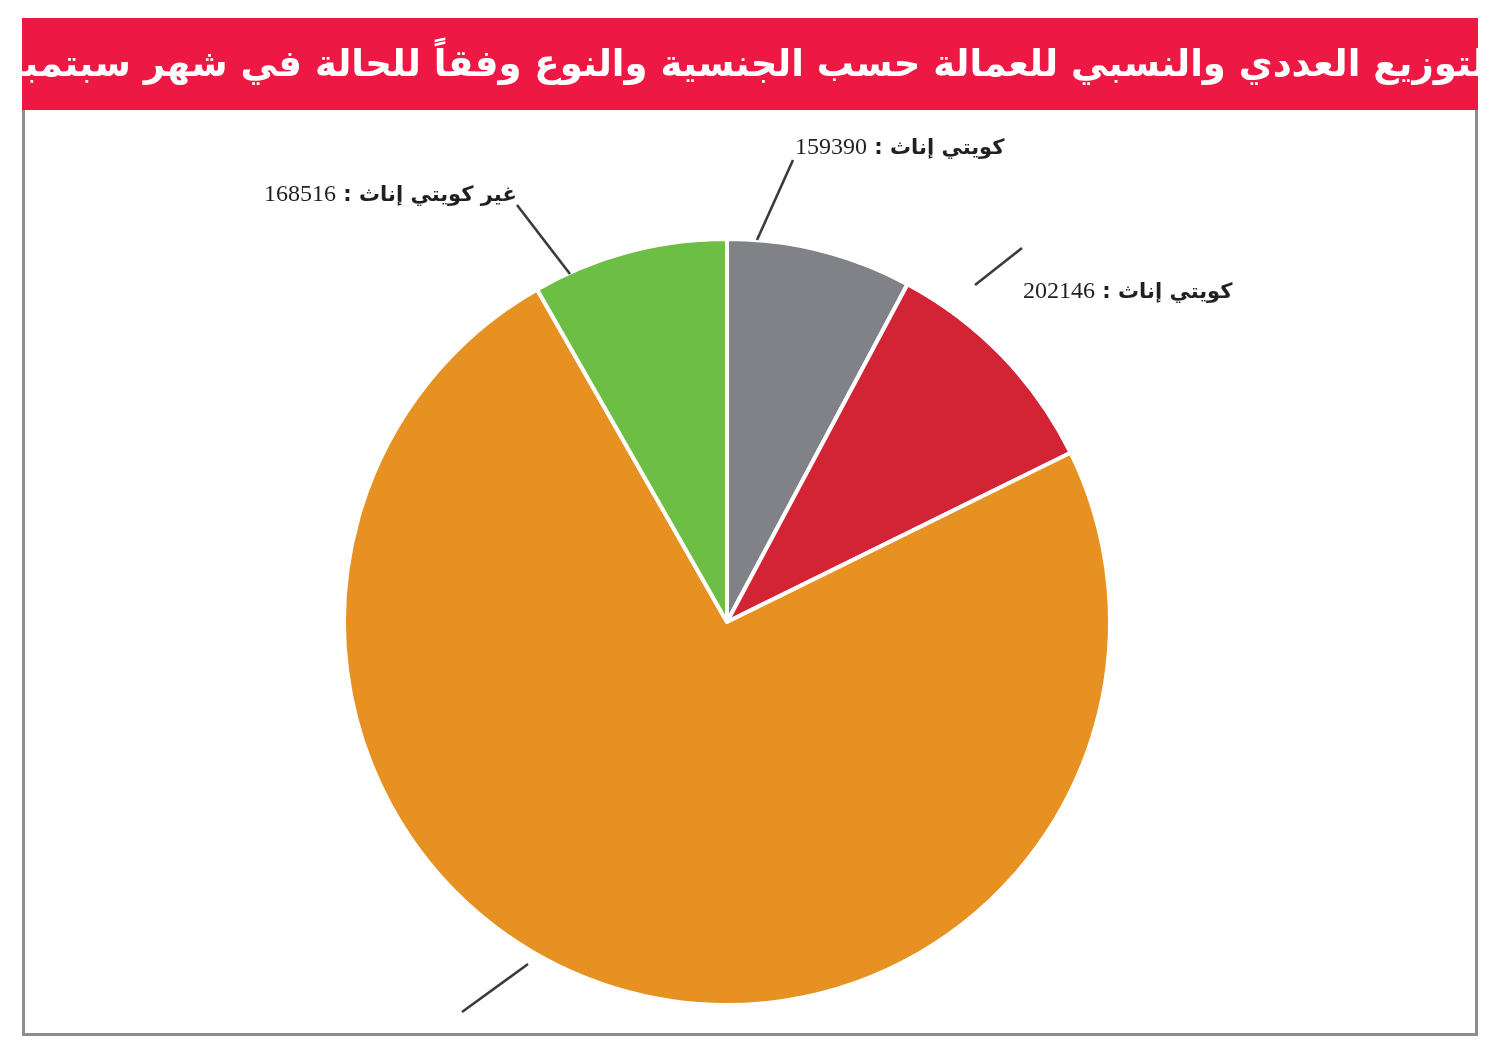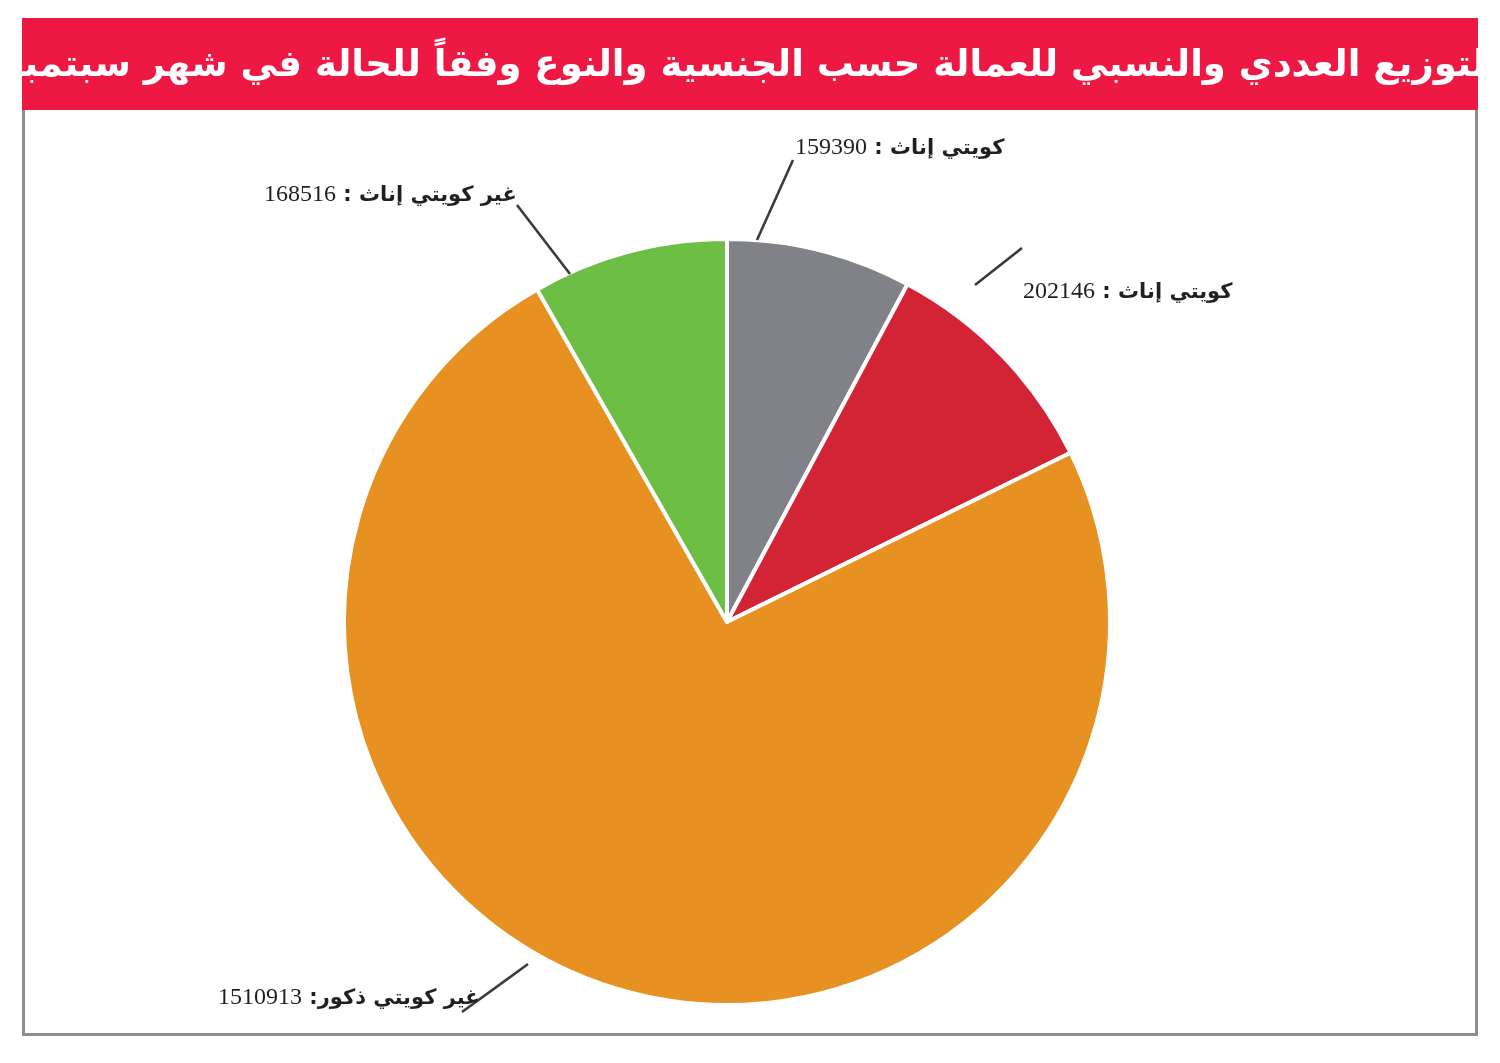--- a/index.html
+++ b/index.html
@@ -130,18 +130,14 @@
   <div class="pie-label" id="label-nonkw-fem">
     <span>غير كويتي إناث :</span>
     <span class="num">168516</span>
   </div>
 
   <div class="pie-label" id="label-kw-fem">
     <span>كويتي إناث :</span>
     <span class="num">202146</span>
   </div>
 
-  <div class="pie-label" id="label-nonkw-male">
-    <span>غير كويتي ذكور:</span>
-    <span class="num">1510913</span>
-  </div>
 
 </div>
 
 </body></html>

